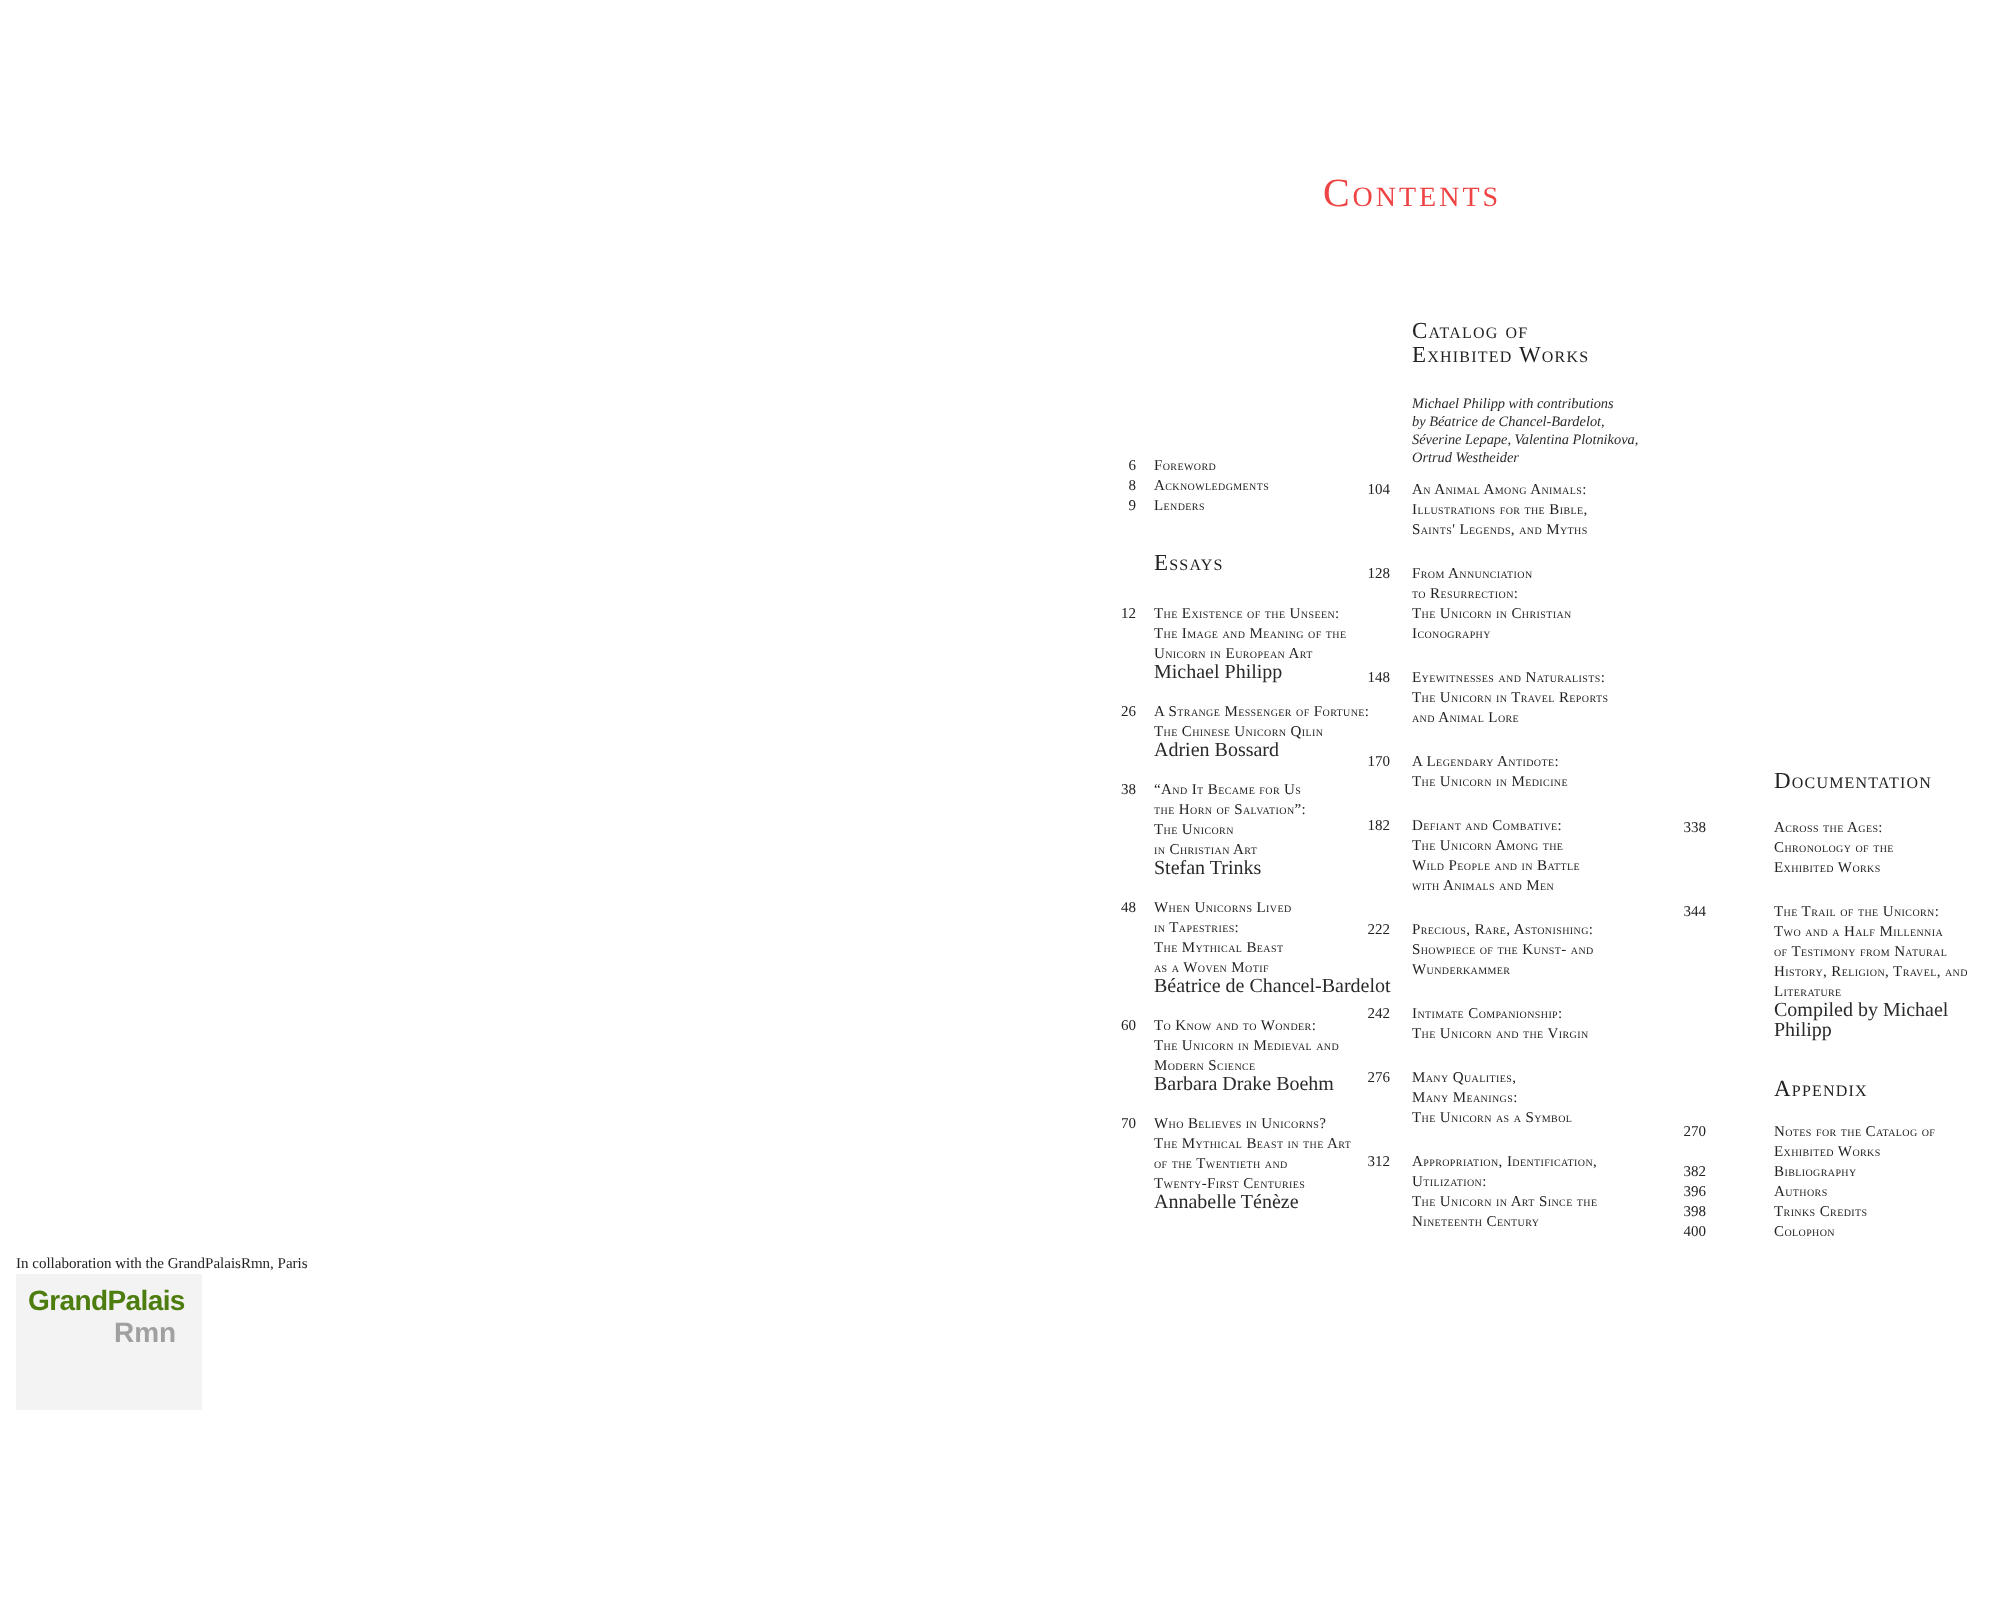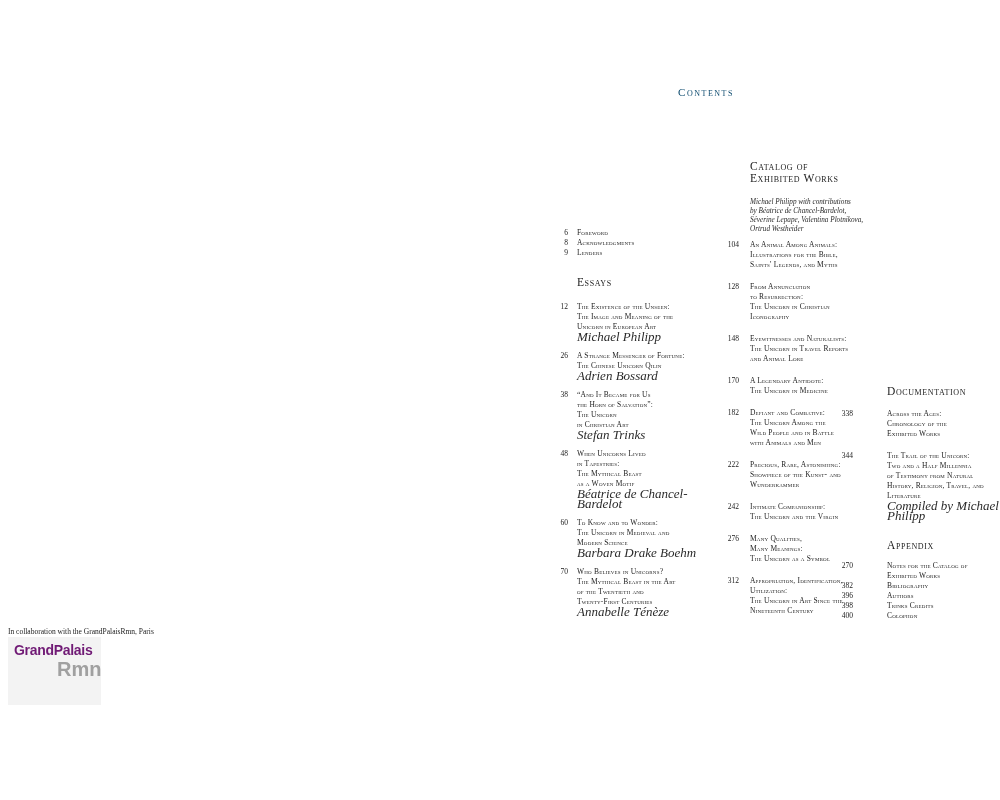--- a/index.html
+++ b/index.html
@@ -1,48 +1,48 @@
 <!DOCTYPE html>
 <html><head>
 <meta charset="utf-8">
 <style>
   html,body{margin:0;padding:0;background:#ffffff;}
   .page{position:relative;width:1000px;height:800px;background:#ffffff;overflow:hidden;
         color:#1f1f1f;font-family:"Liberation Serif",serif;}
   .contents-title{position:absolute;left:606px;top:86px;width:200px;text-align:center;
-        font-size:11px;font-weight:normal;font-variant:small-caps;letter-spacing:1.5px;color:#0c4a6e;margin:0;}
+        font-size:20px;font-weight:normal;font-variant:small-caps;letter-spacing:1.5px;color:#ef4444;margin:0;}
   .col{position:absolute;}
   .col-a{left:541px;top:228px;width:164px;}
-  .col-b{left:714px;top:160px;width:166px;}
+  .col-b{left:670px;top:160px;width:166px;}
   .col-c{left:830px;top:385px;width:170px;}
   .row{display:flex;align-items:flex-start;}
   .num{flex:none;text-align:right;font-size:7.5px;line-height:10px;color:#222;}
   .col-a .num{width:27px;margin-right:9px;}
   .col-b .num{width:25px;margin-right:11px;}
   .col-c .num{width:23px;margin-right:34px;}
   .txt{display:block;min-width:0;}
   .title{display:block;font-variant:small-caps;font-size:7.5px;line-height:10px;
         letter-spacing:0.2px;white-space:pre;color:#222;}
-  .author{display:block;font-style:italic;font-size:13px;line-height:10px;color:#2a2a2a;}
+  .author{display:block;font-size:10px;line-height:10px;color:#2a2a2a;}
   .gap9{margin-bottom:9px;}
   .gap12{margin-bottom:12px;}
   .sec-heading{font-weight:normal;font-variant:small-caps;font-size:11.5px;line-height:12px;
         letter-spacing:0.6px;white-space:pre;color:#222;margin:0;}
   .col-a .sec-heading{margin:18px 0 14px 36px;}
   .heading-catalog{margin:0 0 0 36px;}
   .heading-doc{margin:0 0 12px 57px;}
   .heading-appendix{margin:18px 0 10px 57px;}
   .byline{margin:14px 0 6px 36px;font-style:italic;font-size:7.2px;line-height:9px;
         white-space:pre;color:#2a2a2a;}
   .collab{position:absolute;left:8px;top:627px;font-size:7.5px;color:#222;}
   .logo-box{position:absolute;left:8px;top:637px;width:93px;height:68px;background:#f3f3f3;}
   .logo-gp{position:absolute;left:6px;top:5px;font-family:"Liberation Sans",sans-serif;
-        font-weight:700;font-size:14px;letter-spacing:-0.3px;color:#701a75;}
+        font-weight:700;font-size:14px;letter-spacing:-0.3px;color:#4d7c0f;}
   .logo-rmn{position:absolute;left:49px;top:21px;font-family:"Liberation Sans",sans-serif;
-        font-weight:700;font-size:20px;color:#a0a0a0;}
+        font-weight:700;font-size:14px;color:#a0a0a0;}
 </style>
 </head>
 <body>
 
 <div class="page">
 
   <h1 class="contents-title">Contents</h1>
 
   <section class="col col-a">
     <div class="row">

